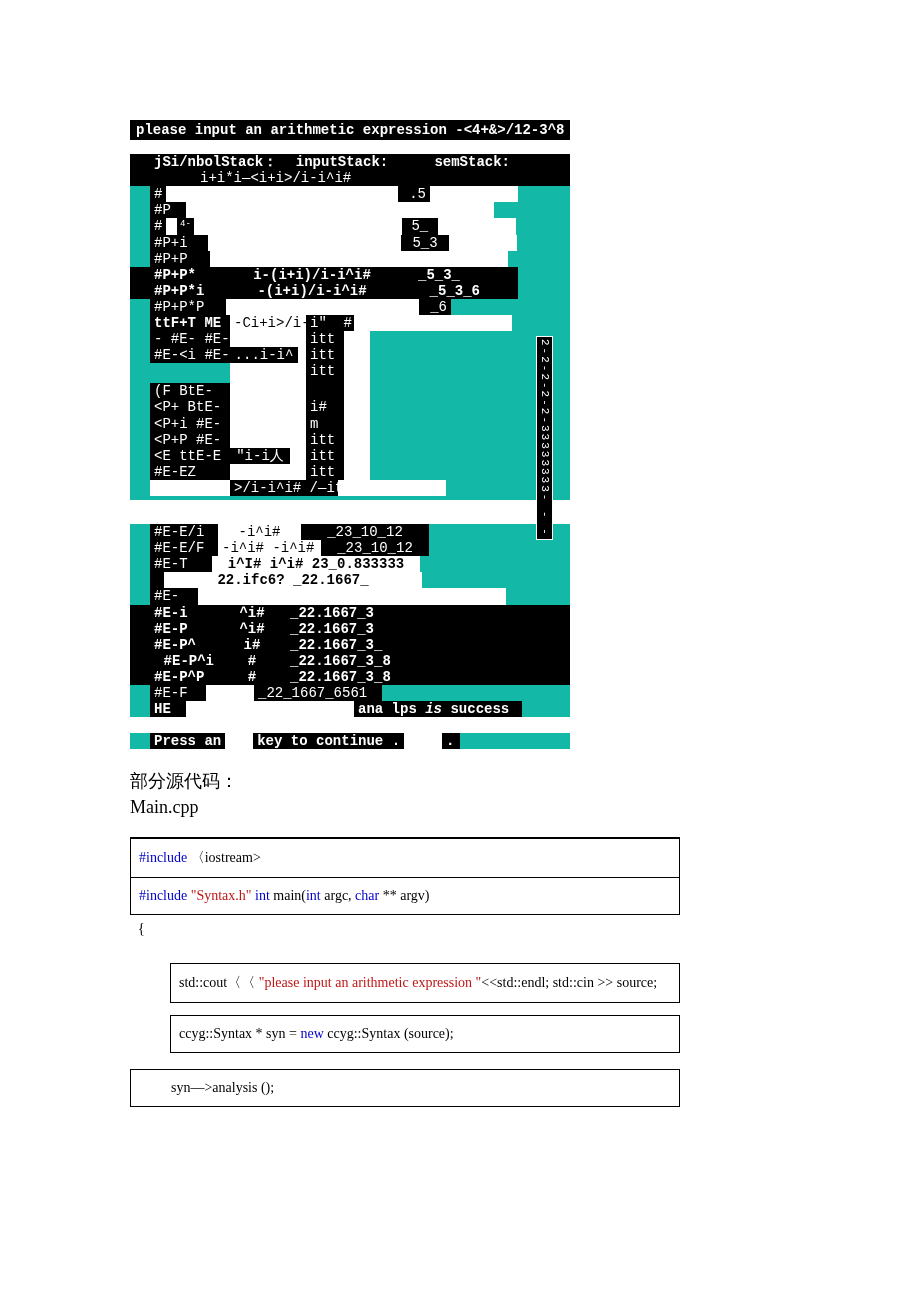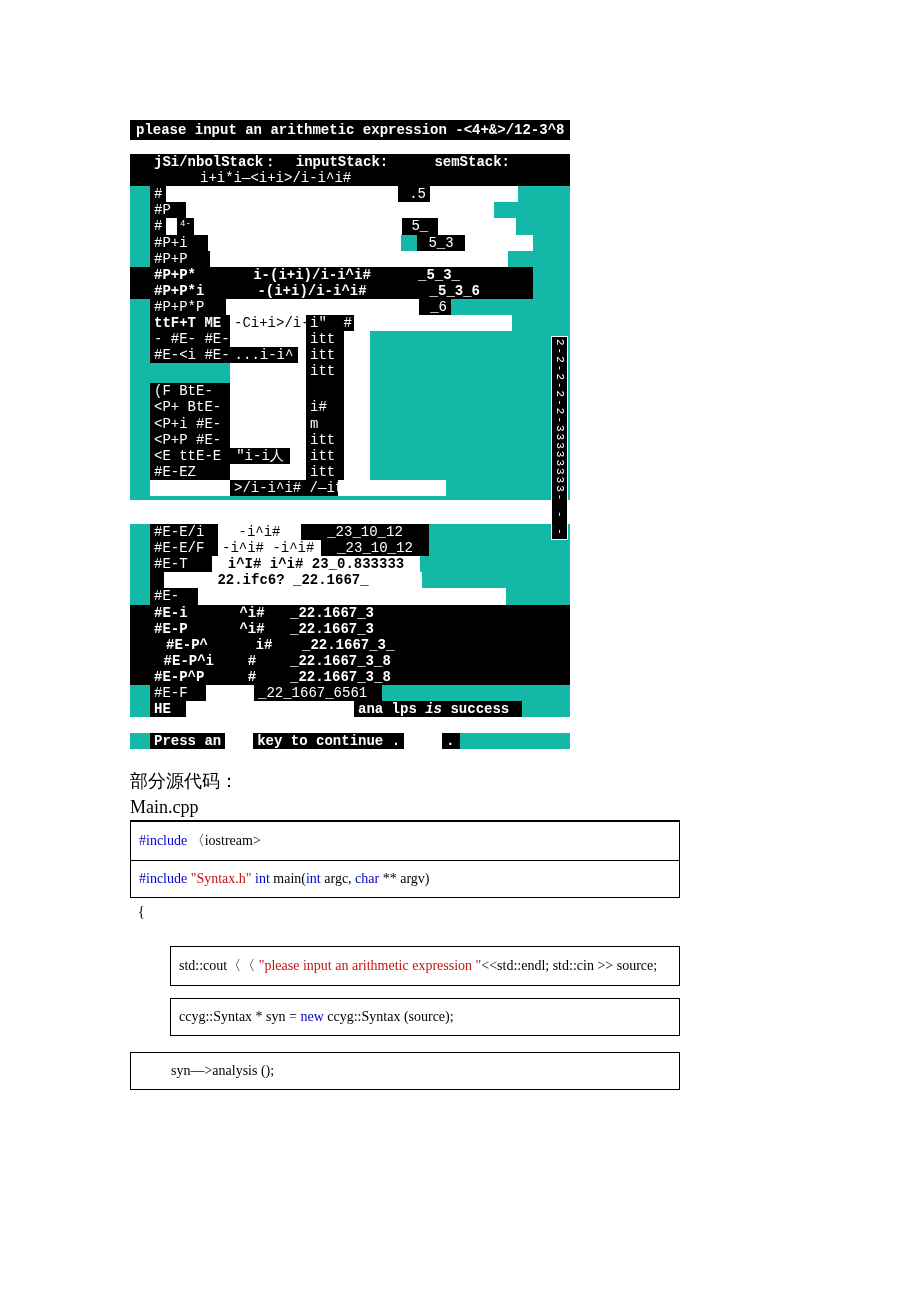--- a/index.html
+++ b/index.html
@@ -111,21 +111,21 @@
           <span class="cell wht" style="width:3px;"></span>
           <span class="cell blk" style="font-size:9px; padding:1px 3px;">4-</span>
           <span class="cell wht" style="width:200px;"></span>
           <span class="cell blk" style="width:28px; text-align:center;">5_</span>
           <span class="cell wht" style="width:70px;"></span>
         </div>
 
         <div class="row">
           <span class="cell blk" style="width:50px;">#P+i</span>
           <span class="cell wht" style="width:185px;"></span>
-          <span class="cell blk" style="width:40px; text-align:center;margin-left:16px;">5_3</span>
+          <span class="cell blk" style="width:40px; text-align:center;">5_3</span>
           <span class="cell wht" style="width:60px;"></span>
         </div>
 
         <div class="row">
           <span class="cell blk" style="width:52px;">#P+P</span>
           <span class="cell wht" style="width:290px;"></span>
         </div>
 
         <div class="row blk">
           <span class="cell" style="width:70px; font-weight:bold;">#P+P*</span>
@@ -245,21 +245,21 @@
       <span class="cell" style="width:60px; font-weight:bold;">#E-i</span>
       <span class="cell" style="width:60px; font-weight:bold; text-align:center;">^i#</span>
       <span class="cell" style="width:130px; font-weight:bold;">_22.1667_3</span>
     </div>
     <div class="row blk">
       <span class="cell" style="width:60px; font-weight:bold;">#E-P</span>
       <span class="cell" style="width:60px; font-weight:bold; text-align:center;">^i#</span>
       <span class="cell" style="width:130px; font-weight:bold;">_22.1667_3</span>
     </div>
     <div class="row blk">
-      <span class="cell" style="width:60px; font-weight:bold;margin-left:12px;">#E-P^</span>
+      <span class="cell" style="width:60px; font-weight:bold;">#E-P^</span>
       <span class="cell" style="width:60px; font-weight:bold; text-align:center;">i#</span>
       <span class="cell" style="width:130px; font-weight:bold;">_22.1667_3_</span>
     </div>
     <div class="row blk">
       <span class="cell" style="width:60px; font-weight:bold;text-align:right;">#E-P^i</span>
       <span class="cell" style="width:60px; font-weight:bold; text-align:center;">#</span>
       <span class="cell" style="width:145px; font-weight:bold;">_22.1667_3_8</span>
     </div>
     <div class="row blk">
       <span class="cell" style="width:60px; font-weight:bold;">#E-P^P</span>
@@ -283,21 +283,21 @@
       <span class="cell blk" style="font-weight:bold;">Press an</span>
       <span class="cell wht" style="width:20px;"></span>
       <span class="cell blk" style="font-weight:bold;">key to continue .</span>
       <span class="cell wht" style="width:30px;"></span>
       <span class="cell blk" style="width:10px; font-weight:bold;">.</span>
     </div>
   </div>
 
   
   <div class="section-label">部分源代码：</div>
-  <div style="font-size:18px; border-bottom:1px solid #000; padding-bottom:2px; width:550px;">Main.cpp</div>
+  <div style="font-size:18px; border-bottom:1px solid #000; padding-bottom:19px; width:550px;">Main.cpp</div>
 
   <table class="code">
     <tbody>
         <tr>
           <td>
       <span class="pp">#include</span>
       <span>〈iostream&gt;</span>
     </td>
         </tr>
     <tr>

